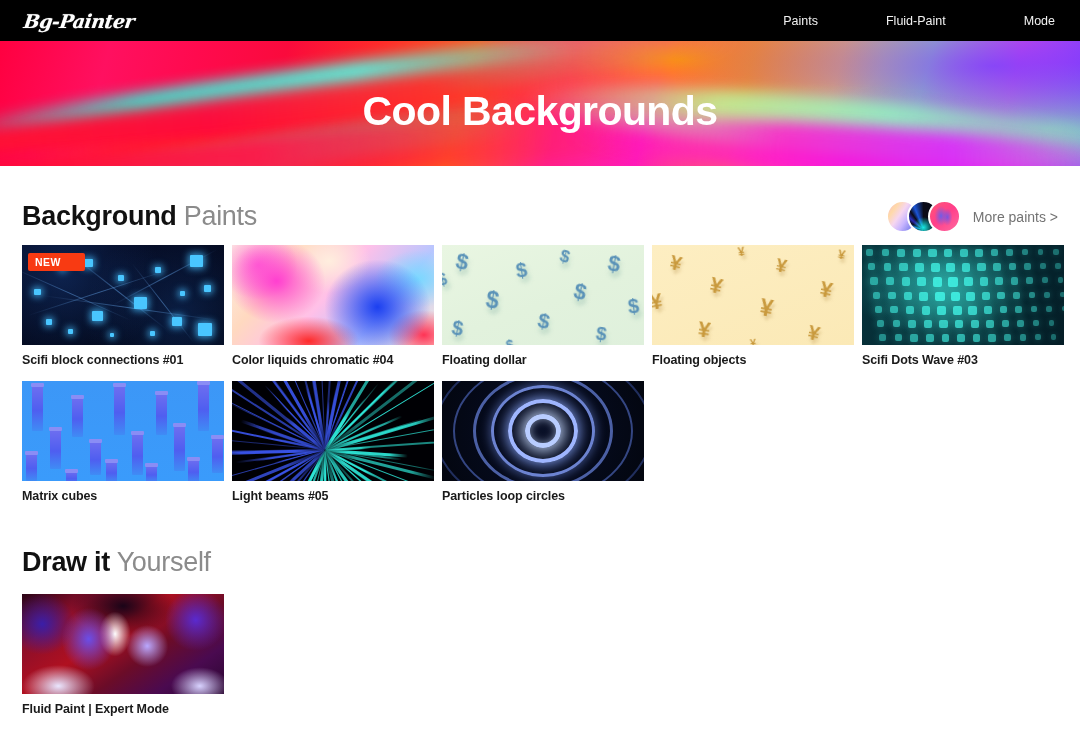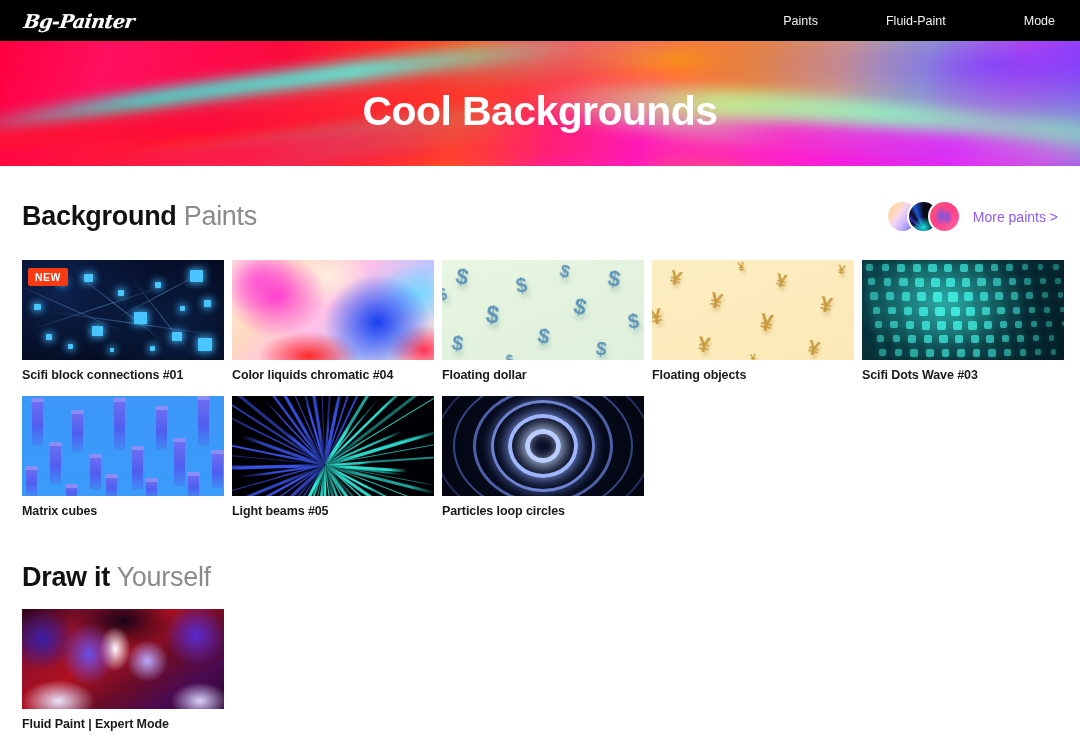--- a/index.html
+++ b/index.html
@@ -135,21 +135,21 @@
     letter-spacing: 0.1px;
   }
 
   
   .content { padding: 0 22px; }
   .section-head {
     display: flex;
     align-items: center;
     justify-content: space-between;
     margin-top: 34px;
-    margin-bottom: 27px;
+    margin-bottom: 12px;
   }
   .section-title {
     font-size: 27px;
     color: #8b8b8b;
     font-weight: normal;
     letter-spacing: -0.3px;
   }
   .section-title b { color: #111; font-weight: bold; }
 
   .more-wrap {
@@ -178,21 +178,21 @@
     background-color: #05050f;
   }
   .thumb.t2 {
     background:
       radial-gradient(ellipse 9px 14px at 38% 48%, #6f5ce8 0%, rgba(111,92,232,0) 72%),
       radial-gradient(ellipse 7px 12px at 60% 52%, #7a55e0 0%, rgba(122,85,224,0) 72%),
       linear-gradient(140deg, #ff5577 0%, #ff3f8a 48%, #ff6aa0 100%);
   }
   .more-label {
     font-size: 14px;
-    color: #8b5cf6;
+    color: #737373;
   }
 
   
   .grid {
     display: grid;
     grid-template-columns: repeat(5, 202px);
     column-gap: 8px;
     row-gap: 14px;
   }
   .card { position: relative; cursor: pointer; }
@@ -209,21 +209,21 @@
     color: #1a1a1a;
     letter-spacing: -0.1px;
   }
   .badge-new {
     position: absolute;
     top: 8px; left: 6px;
     background: #f83a12;
     color: #fff;
     font-size: 10.5px;
     font-weight: bold;
-    padding: 3px 7px 3px 7px;
+    padding: 3px 24px 3px 7px;
     letter-spacing: 0.4px;
     border-radius: 2px;
     z-index: 4;
   }
 
   
   .art-blocks {
     background:
       radial-gradient(circle at 20% 30%, rgba(40,110,220,0.25) 0%, rgba(0,0,0,0) 55%),
       radial-gradient(circle at 78% 70%, rgba(40,110,220,0.22) 0%, rgba(0,0,0,0) 55%),

